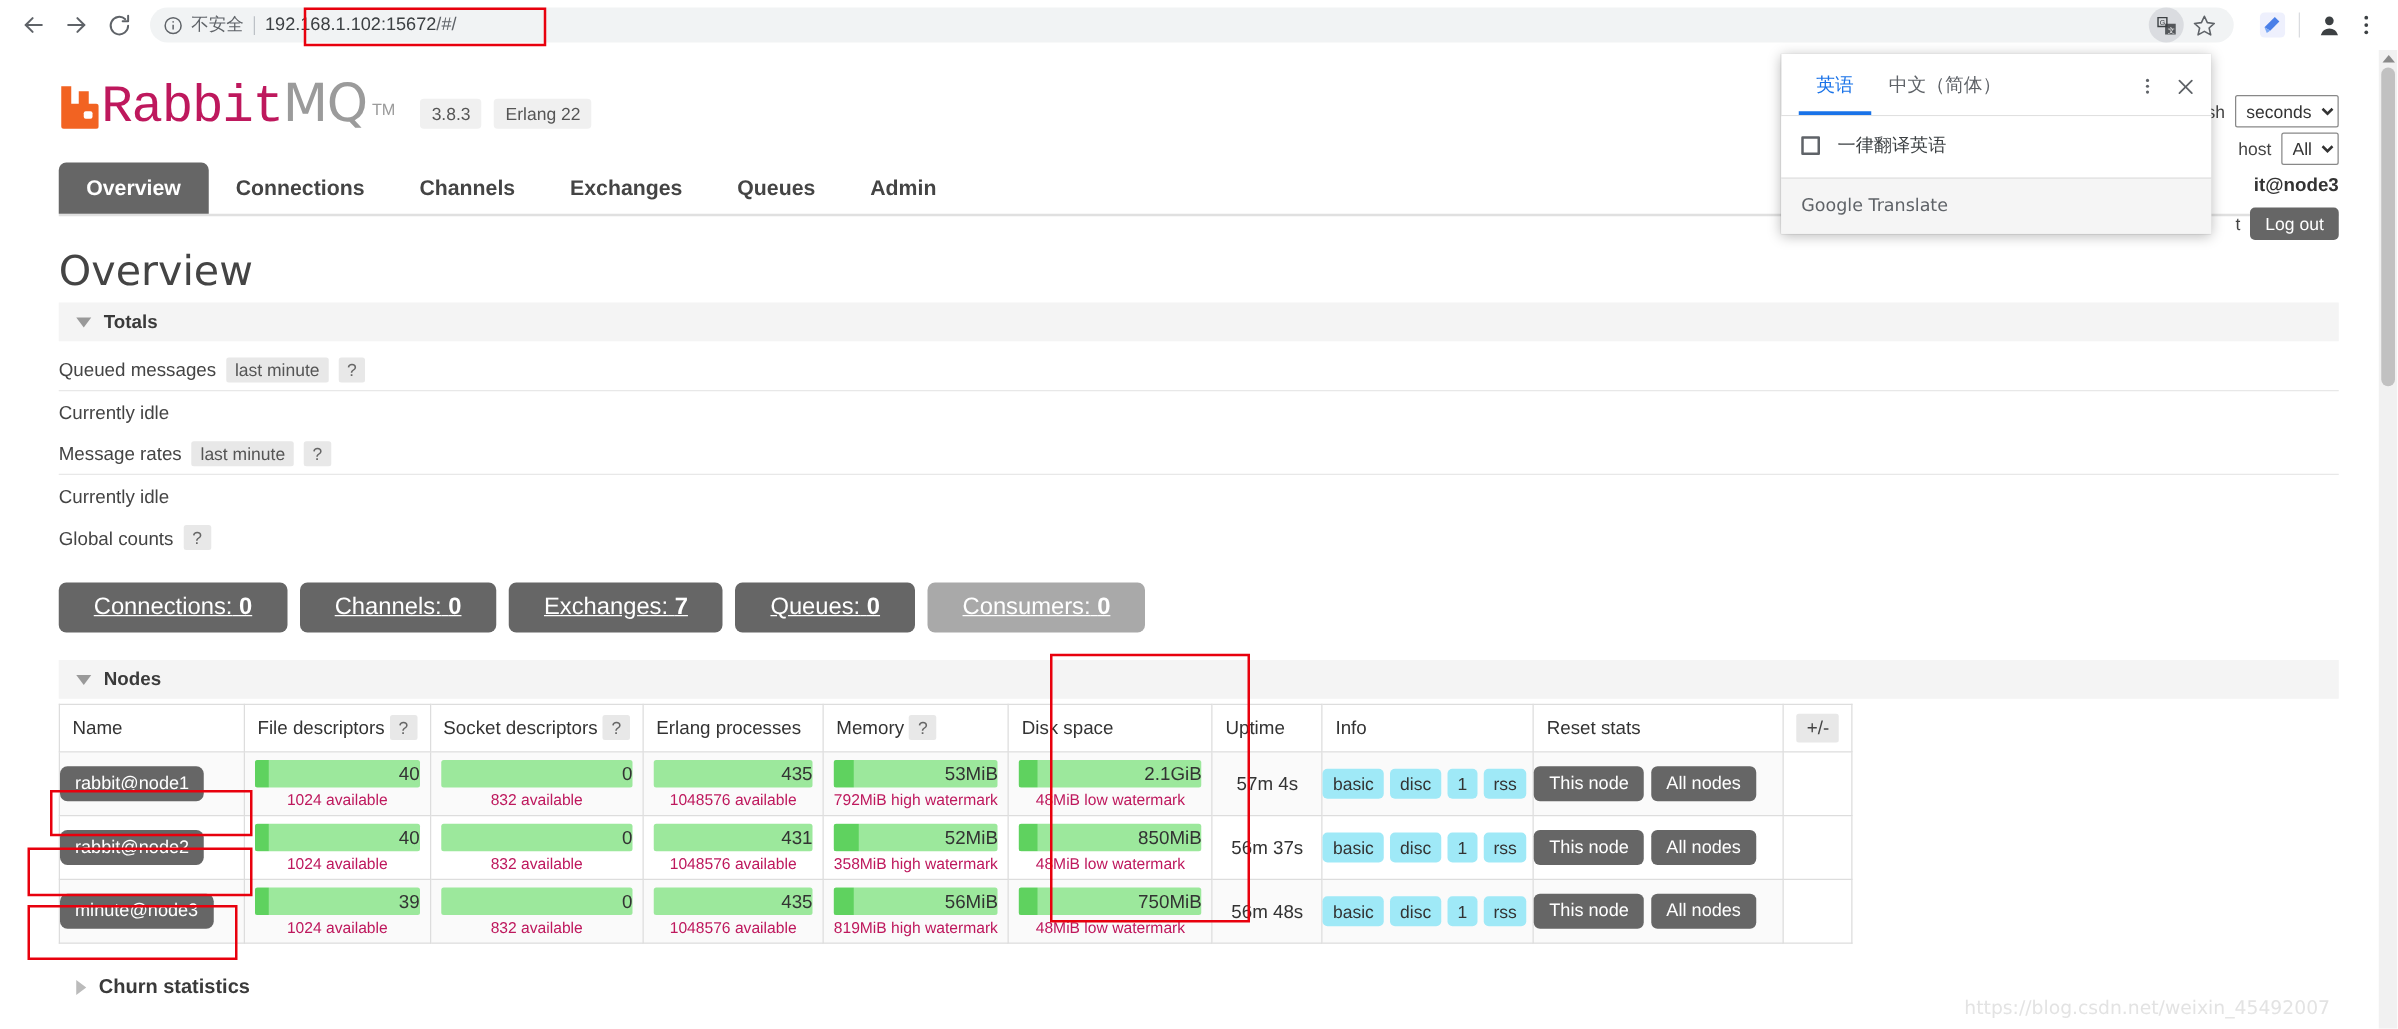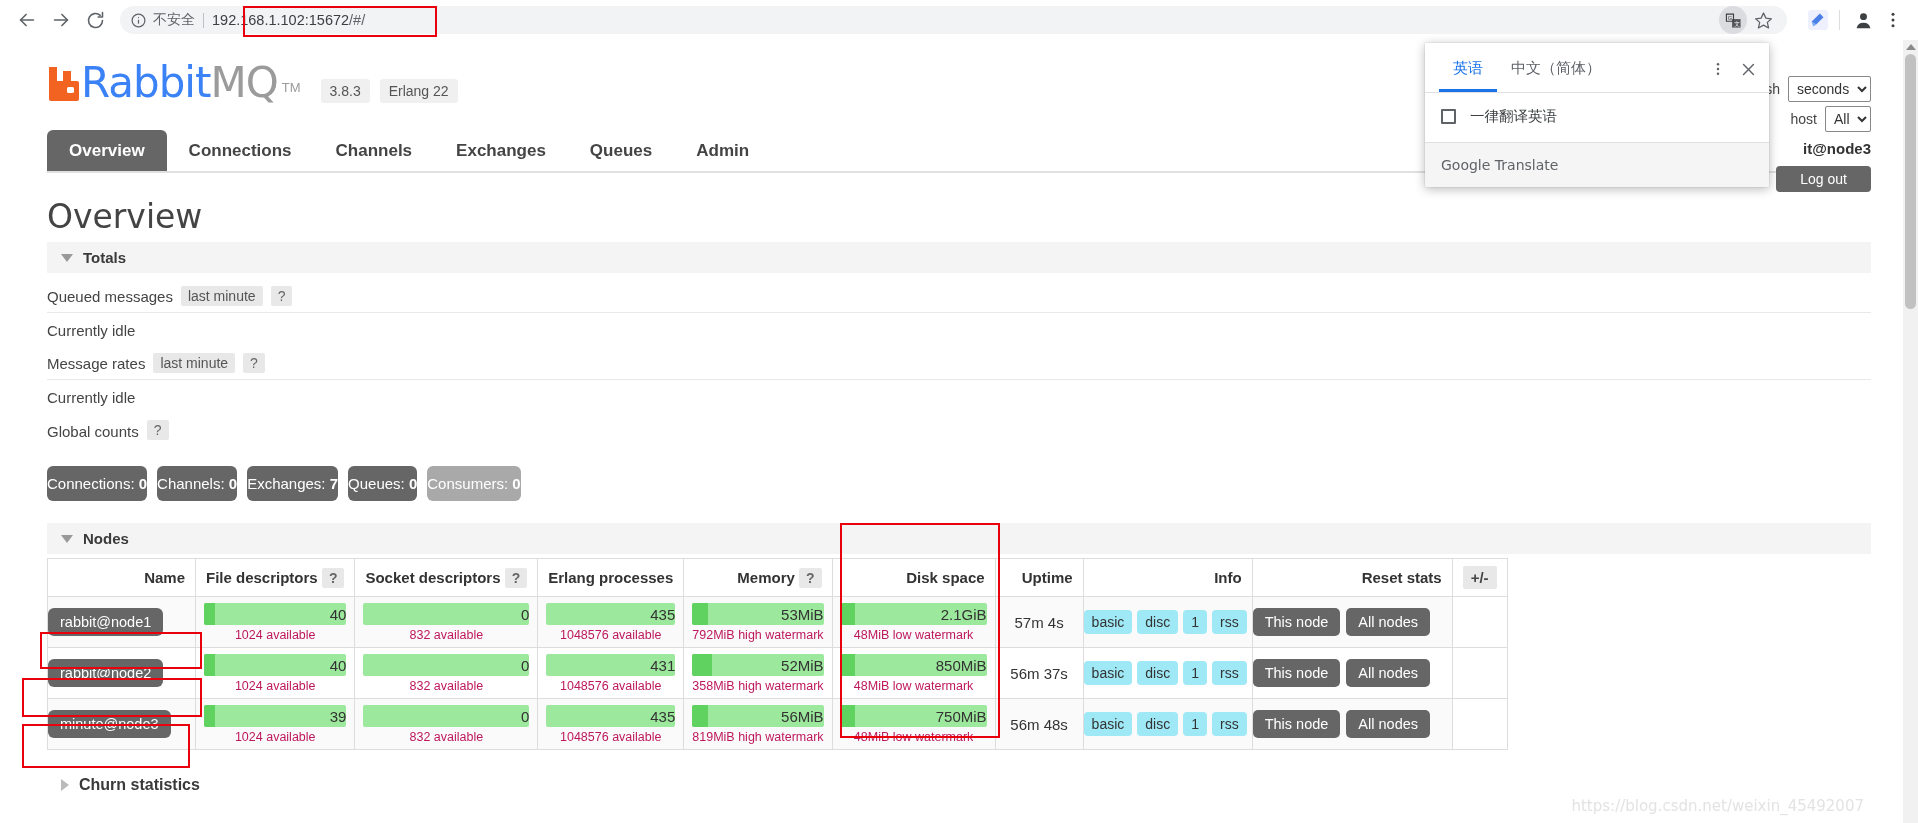--- a/index.html
+++ b/index.html
@@ -196,21 +196,21 @@
     width: 32px; height: 40px;
     margin-right: 2px;
   }
   .logo-text {
     font-size: 42px;
     letter-spacing: -1px;
     font-family: "DejaVu Sans", sans-serif;
     font-weight: 400;
     line-height: 1;
   }
-  .logo-text .rabbit { color: #3b82f6; }
+  .logo-text .rabbit { color: #be185d; font-family: Liberation Mono, monospace; }
   .logo-text .mq { color: #9b9b9b; }
   .logo-tm {
     font-size: 13px;
     color: #9b9b9b;
     margin-left: 4px;
     align-self: flex-start;
     margin-top: 18px;
   }
   .ver-badges { display: flex; gap: 10px; margin-left: 20px; margin-top: 17px; }
   .ver-badge {
@@ -238,21 +238,21 @@
     background: #fff;
     color: #333;
     border-radius: 2px;
   }
   .hr-node { font-weight: bold; color: #333; font-size: 15px; }
   .logout-btn {
     background: #666;
     color: #fff;
     border: none;
     border-radius: 4px;
-    padding: 5px 24px;
+    padding: 5px 12px;
     font-size: 14px;
     font-family: "Liberation Sans", sans-serif;
     cursor: pointer;
   }
 
   
   .navbar {
     display: flex;
     align-items: flex-end;
     border-bottom: 2px solid #e0e0e0;
@@ -338,38 +338,39 @@
   
   .counters {
     display: flex;
     gap: 10px;
     margin: 20px 0 22px 0;
   }
   .counter {
     background: #666;
     color: #fff;
     border-radius: 6px;
-    padding: 9px 0;
-    font-size: 15px;
+    padding: 9px 28px;
+    font-size: 19px;
     white-space: nowrap;
     cursor: pointer;
+    text-decoration: underline;
   }
   .counter.muted { background: #a9a9a9; }
   .counter b { font-weight: bold; }
 
   
   table.nodes {
     border-collapse: collapse;
     font-size: 14px;
     width: auto;
     margin-top: 4px;
   }
   table.nodes th {
-    text-align: right;
-    font-weight: bold;
+    text-align: left;
+    font-weight: normal;
     color: #333;
     font-size: 15px;
     padding: 7px 10px;
     border: 1px solid #ddd;
     border-top: 1px solid #ddd;
     background: #fff;
     white-space: nowrap;
     vertical-align: middle;
   }
   table.nodes td {

